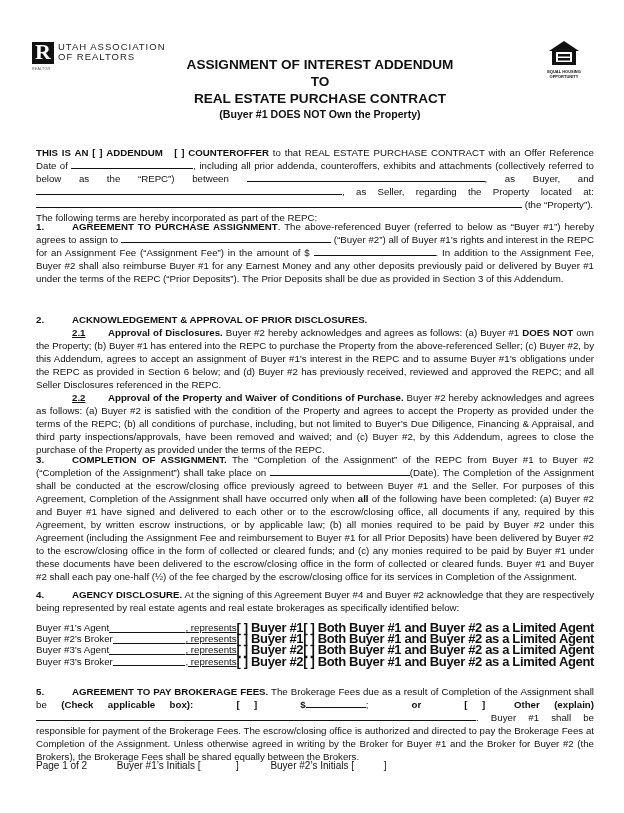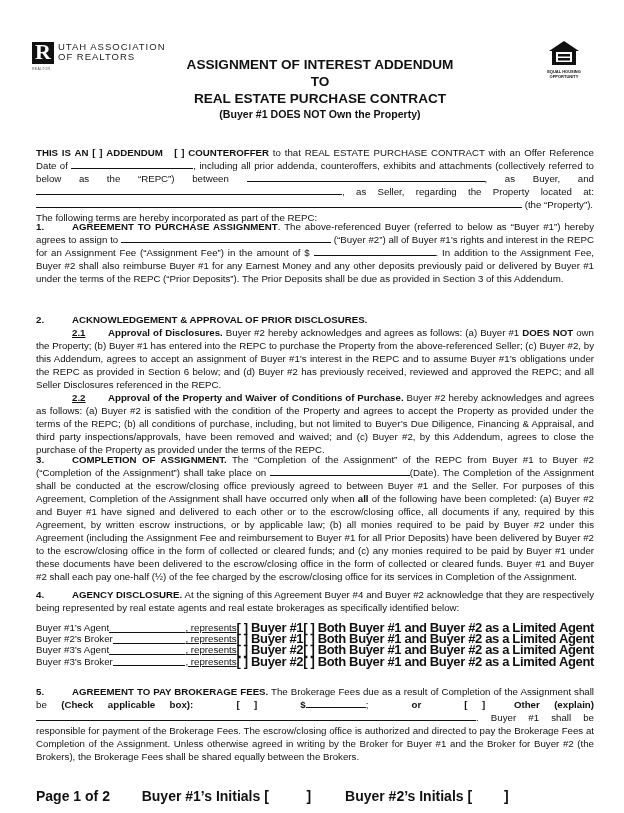--- a/index.html
+++ b/index.html
@@ -23,21 +23,21 @@
   .b { font-weight: bold; }
   .blank { display: inline-block; border-bottom: 1px solid #111; height: 9px; vertical-align: baseline; }
   .sec-num { display: inline-block; width: 36px; font-weight: bold; }
   .indent { display: inline-block; width: 36px; }
   .sub-num { display: inline-block; width: 36px; font-weight: bold; text-decoration: underline; }
   .agency-row { display: flex; align-items: center; white-space: nowrap; height: 11.2px; }
   .agency-label { width: 80px; }
   .agency-blank { display: inline-block; border-bottom: 1px solid #111; width: 168px; height: 9px; }
   .agency-rep { margin-left: 0; text-decoration: underline; }
   .agency-opt { font-weight: bold; font-size: 13px; letter-spacing: -0.35px; }
-  .footer { position: absolute; left: 36px; top: 788px; font-size: 14px; font-weight: bold; white-space: nowrap; }
+  .footer { position: absolute; left: 36px; top: 760px; font-size: 10px; font-weight: normal; white-space: nowrap; }
   .footer span { margin-right: 0; }
   .checkbox { font-weight: bold; }
 </style>
 </head>
 <body>
 
 <div class="page">
 
   <div class="logo-uar">
     <div style="position:relative;">

